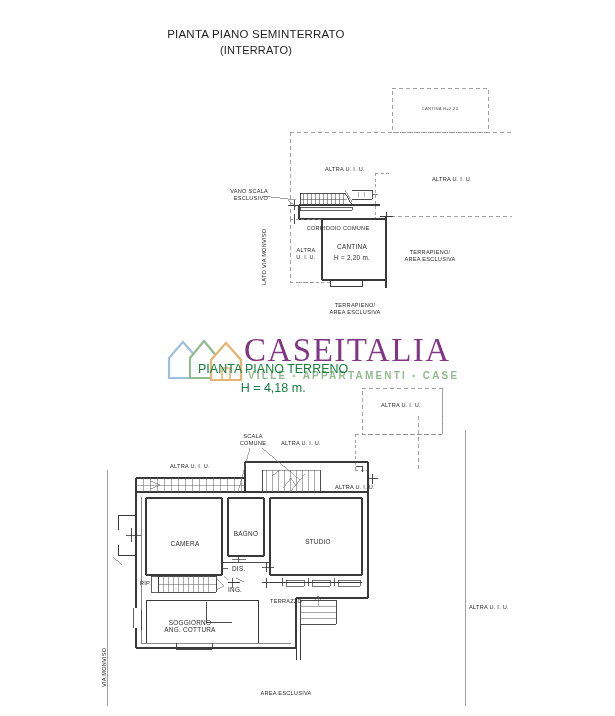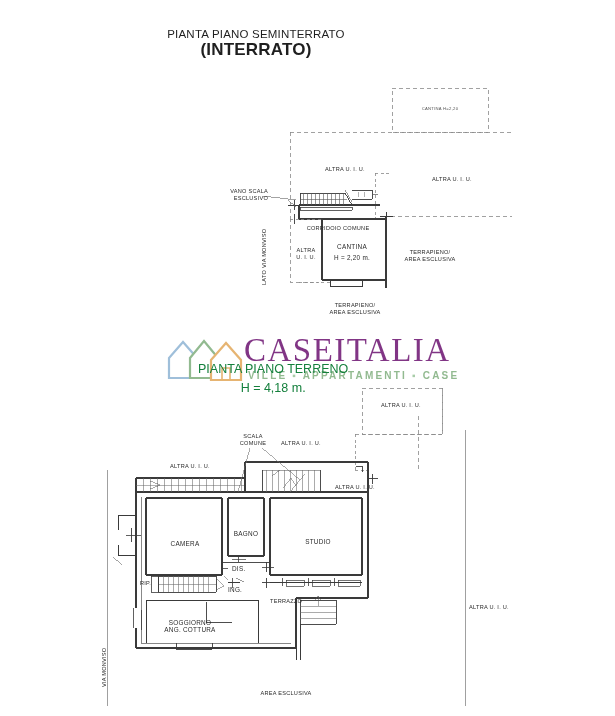--- a/index.html
+++ b/index.html
@@ -24,21 +24,21 @@
     position: absolute;
     left: 0;
     right: 0;
     top: 26px;
     text-align: center;
     font-size: 11.5px;
     line-height: 16px;
     color: #1f1f1f;
     letter-spacing: 0.2px;
   }
-  .title-line-2 { font-size: 17px; font-weight: bold; }
+  .title-line-2 { font-size: 11px; }
 
   .terreno-title {
     position: absolute;
     left: 198px;
     top: 360px;
     font-size: 12.5px;
     line-height: 19px;
     color: #15803d;
     z-index: 6;
     white-space: nowrap;

